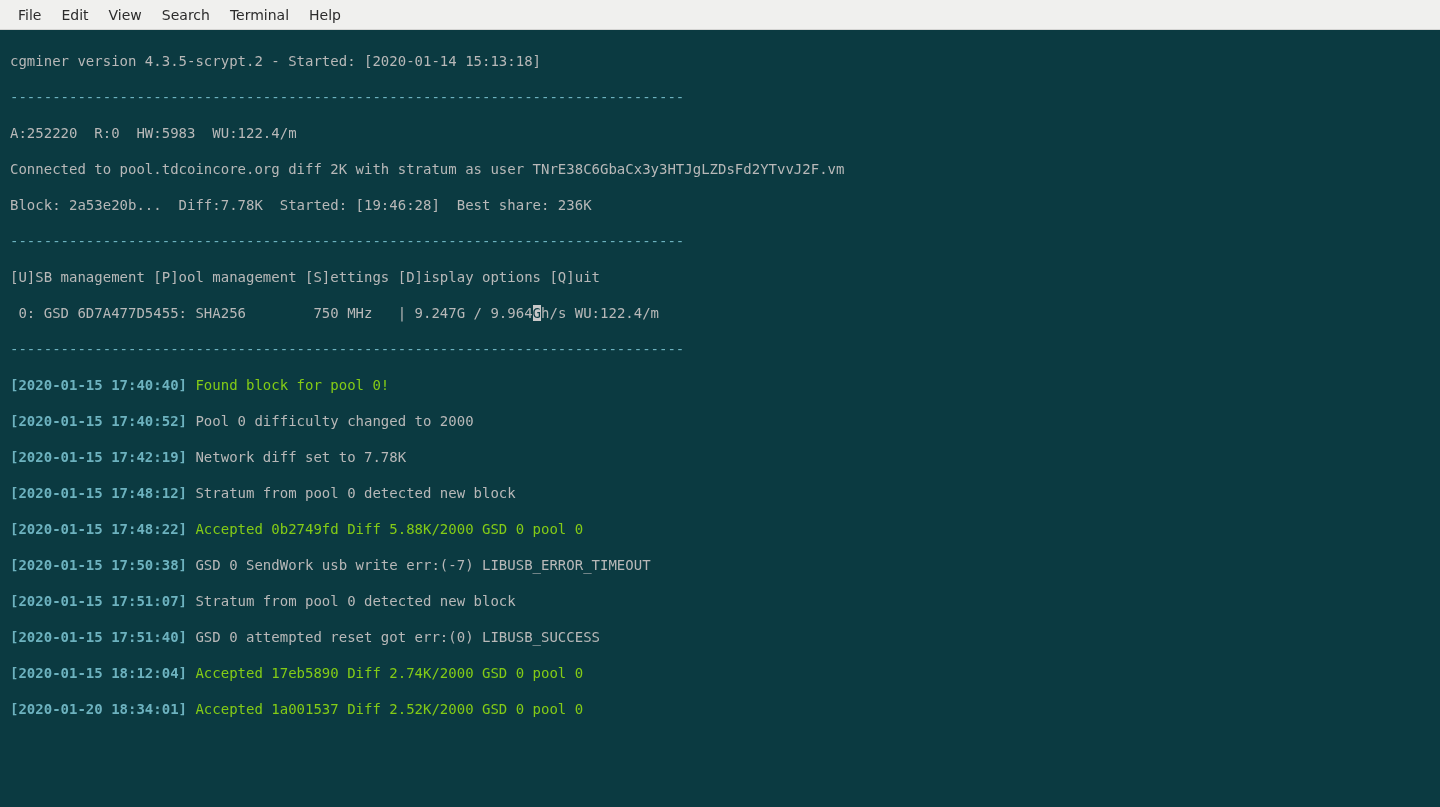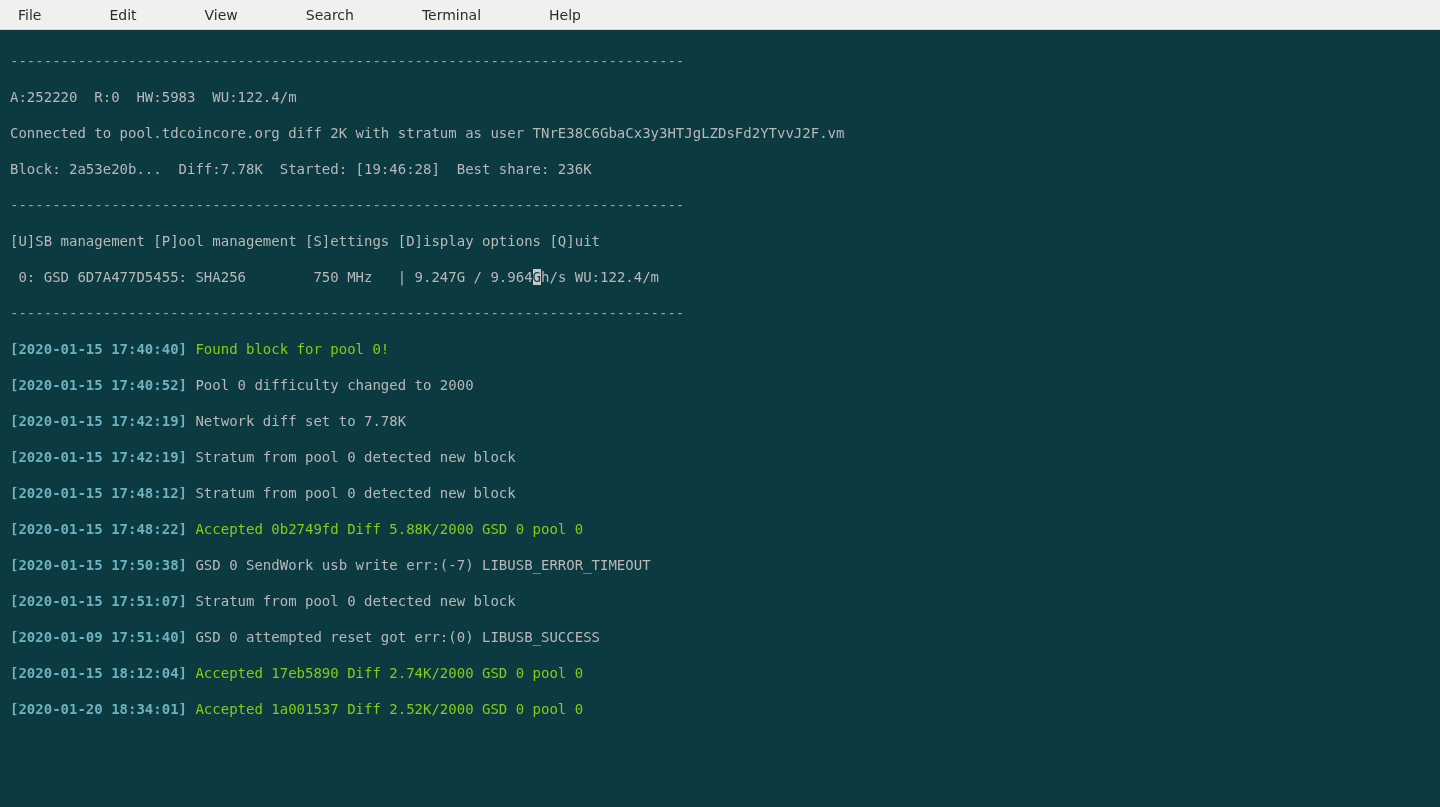--- a/index.html
+++ b/index.html
@@ -1,15 +1,15 @@
 <!DOCTYPE html>
 <html><head>
 <meta charset="utf-8">
 <style>
-  * { margin: 0; padding: 0; box-sizing: border-box; gap: 48px; }
+  * { margin: 0; padding: 0; box-sizing: border-box; }
   body {
     font-family: "DejaVu Sans Mono", "Liberation Mono", Consolas, monospace;
     background: #0b3a41;
     color: #c8c8c8;
     font-size: 14px;
     line-height: 18px;
     width: 1440px;
     height: 807px;
     overflow: hidden;
   }
@@ -49,37 +49,37 @@
 <div class="menubar">
   <span class="menu-item">File</span>
   <span class="menu-item">Edit</span>
   <span class="menu-item">View</span>
   <span class="menu-item">Search</span>
   <span class="menu-item">Terminal</span>
   <span class="menu-item">Help</span>
 </div>
 
 <div class="terminal">
+<span class="line hdr">cgminer version 4.3.5-scrypt.2 - Started: [2020-01-14 15:13:18]</span>
 <span class="line sep">--------------------------------------------------------------------------------</span>
 <span class="line txt">A:252220  R:0  HW:5983  WU:122.4/m</span>
 <span class="line txt">Connected to pool.tdcoincore.org diff 2K with stratum as user TNrE38C6GbaCx3y3HTJgLZDsFd2YTvvJ2F.vm</span>
 <span class="line txt">Block: 2a53e20b...  Diff:7.78K  Started: [19:46:28]  Best share: 236K</span>
 <span class="line sep">--------------------------------------------------------------------------------</span>
 <span class="line txt">[U]SB management [P]ool management [S]ettings [D]isplay options [Q]uit</span>
 <span class="line txt"><span> 0: GSD 6D7A477D5455: SHA256        750 MHz   | 9.247G / 9.964</span><span class="cursor">G</span><span>h/s WU:122.4/m</span></span>
 <span class="line sep">--------------------------------------------------------------------------------</span>
 <div id="log"><span class="line"><span class="ts">[2020-01-15 17:40:40] </span><span class="wht">Found block for pool 0!</span></span>
 <span class="line"><span class="ts">[2020-01-15 17:40:52] </span><span class="txt">Pool 0 difficulty changed to 2000</span></span>
 <span class="line"><span class="ts">[2020-01-15 17:42:19] </span><span class="txt">Network diff set to 7.78K</span></span>
-<span class="line"><span class="ts">[2020-01-15 17:42:19] </span><span class="txt">Stratum from pool 0 detected new block</span></span>
 <span class="line"><span class="ts">[2020-01-15 17:48:12] </span><span class="txt">Stratum from pool 0 detected new block</span></span>
 <span class="line"><span class="ts">[2020-01-15 17:48:22] </span><span class="wht">Accepted 0b2749fd Diff 5.88K/2000 GSD 0 pool 0</span></span>
 <span class="line"><span class="ts">[2020-01-15 17:50:38] </span><span class="txt">GSD 0 SendWork usb write err:(-7) LIBUSB_ERROR_TIMEOUT</span></span>
 <span class="line"><span class="ts">[2020-01-15 17:51:07] </span><span class="txt">Stratum from pool 0 detected new block</span></span>
-<span class="line"><span class="ts">[2020-01-09 17:51:40] </span><span class="txt">GSD 0 attempted reset got err:(0) LIBUSB_SUCCESS</span></span>
+<span class="line"><span class="ts">[2020-01-15 17:51:40] </span><span class="txt">GSD 0 attempted reset got err:(0) LIBUSB_SUCCESS</span></span>
 <span class="line"><span class="ts">[2020-01-15 18:12:04] </span><span class="wht">Accepted 17eb5890 Diff 2.74K/2000 GSD 0 pool 0</span></span>
 <span class="line"><span class="ts">[2020-01-20 18:34:01] </span><span class="wht">Accepted 1a001537 Diff 2.52K/2000 GSD 0 pool 0</span></span>
 
 
 
 
 
 
 
 

